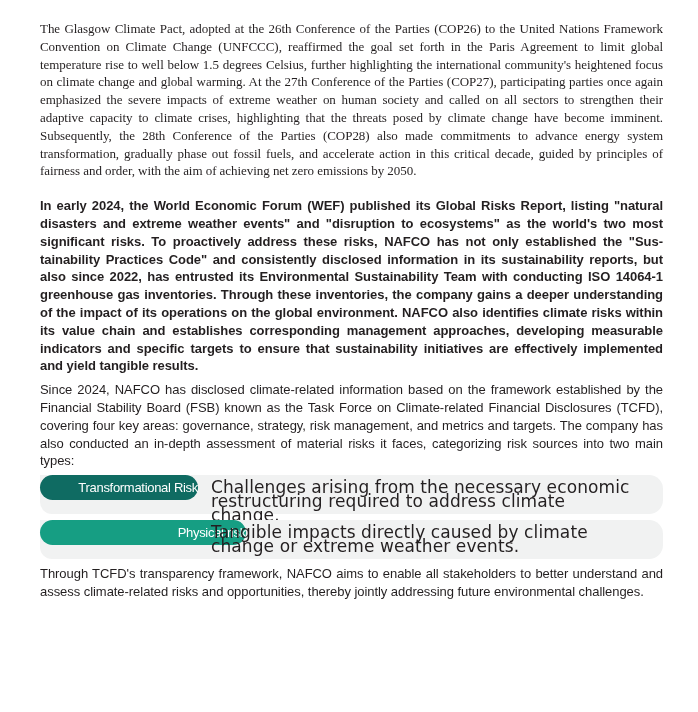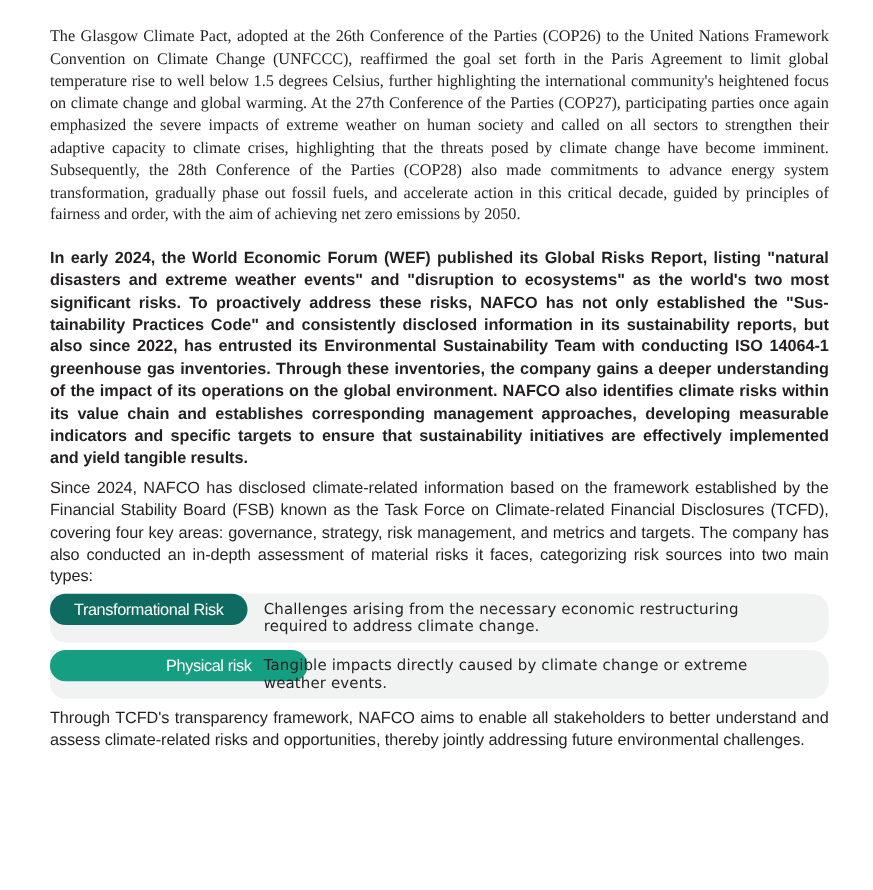--- a/index.html
+++ b/index.html
@@ -47,32 +47,32 @@
     .risk-pill {
       position: absolute;
       left: 0;
       top: 0;
       width: 158px;
       height: 25px;
       border-radius: 13px;
       color: #ffffff;
       font-size: 13px;
       line-height: 25px;
-      text-align: center;
+      text-align: right;
       letter-spacing: -0.3px;
     }
     .pill-dark { background: #0f6b62; }
     .pill-light { background: #169e83; padding-left: 48px; }
     .risk-desc {
       position: absolute;
       left: 171px;
       top: 5px;
       width: 420px;
       font-family: "DejaVu Sans", sans-serif;
-      font-size: 12px;
+      font-size: 17px;
       line-height: 14px;
       color: #231f20;
       letter-spacing: 0.1px;
     }
     .p4 { margin-top: 0; }
   </style>
 </head>
 <body>
 
 <div class="page">

